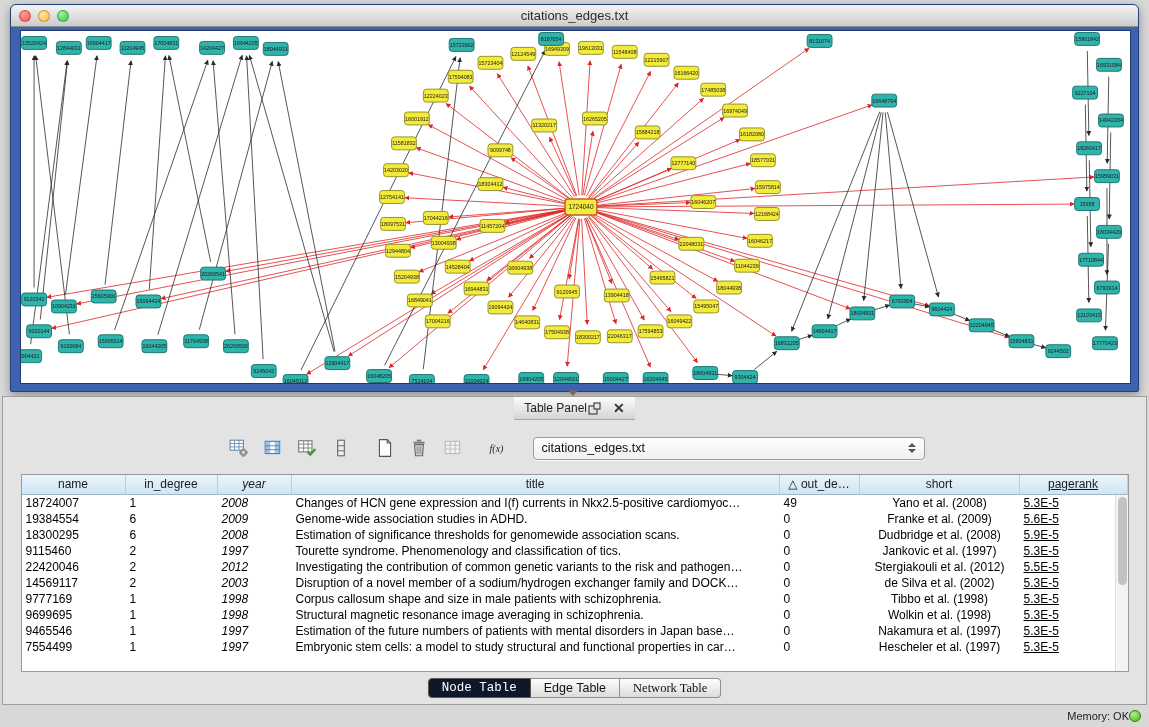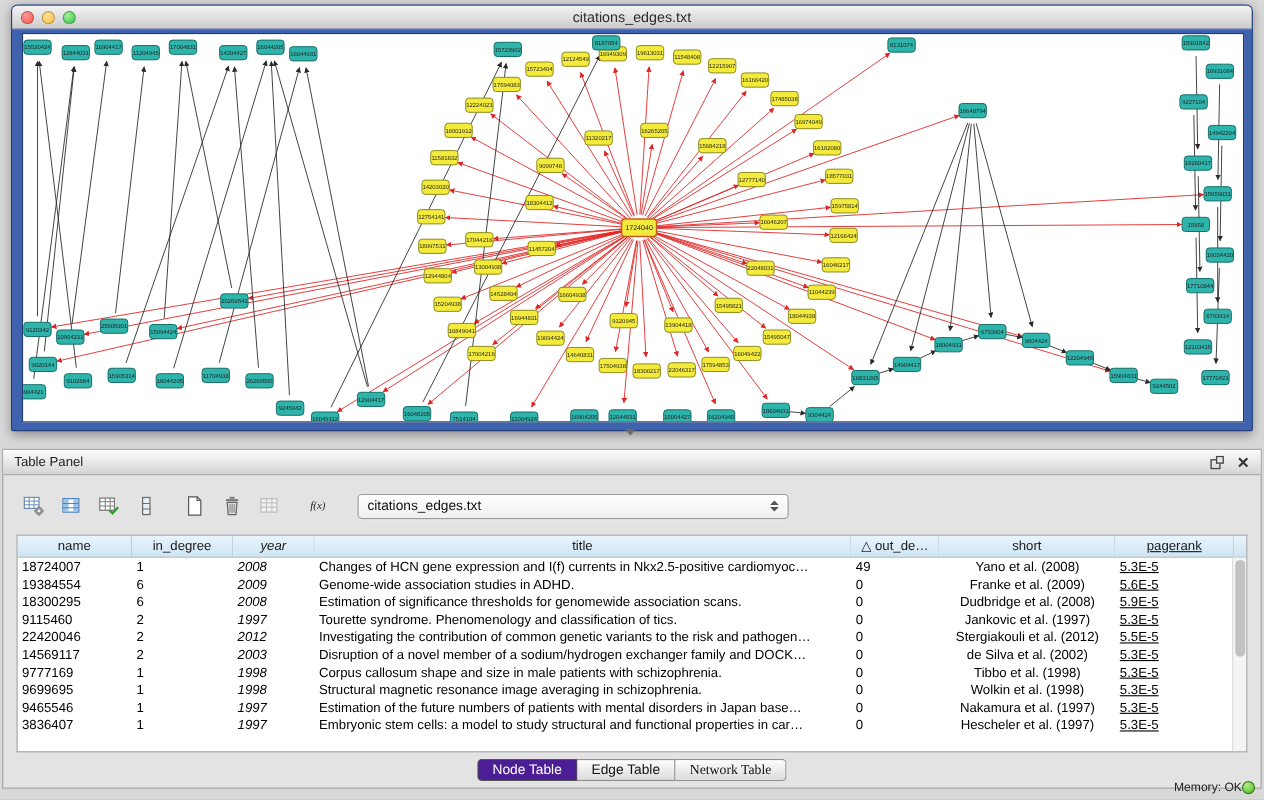--- a/index.html
+++ b/index.html
@@ -22,22 +22,22 @@
   .wtitle { flex:1; text-align:center; font-size:13px; font-weight:500; color:#2c2c2c; }
   .graph-frame { padding:3px 9px 9px 9px; }
   .graph-canvas { background:#ffffff; border:1px solid #203a6e; width:1111px; height:354px; display:block; }
   svg text { font-family:"Liberation Sans", sans-serif; }
 
   
   .splitter-arrow { position:absolute; left:568px; top:390px; width:0; height:0;
                     border-left:5px solid transparent; border-right:5px solid transparent; border-top:6px solid #6b6b6b; }
 
   
-  .table-panel { position:absolute; left:2px; top:408px; width:1145px; height:309px;
-                 background:#e3e3e3; border:1px solid #9e9e9e; display:flex; flex-direction:column; }
+  .table-panel { position:absolute; left:2px; top:396px; width:1145px; height:309px;
+                 background:#e3e3e3; border:1px solid #9e9e9e; display:flex; flex-direction:column;align-items:center; }
   .panel-header { height:23px; background:linear-gradient(#fdfdfd,#d4d4d4); border-bottom:1px solid #a8a8a8;
                   display:flex; align-items:center; padding:0 10px; flex:0 0 auto; }
   .panel-title { font-size:12px; color:#222; }
   .ph-spacer { flex:1; }
   .float-ic { width:16px; height:14px; display:flex; align-items:center; justify-content:center; margin-right:10px; cursor:default; }
   .close-ic { font-size:14px; font-weight:bold; color:#333; line-height:14px; cursor:default; }
 
   .panel-toolbar { height:54px; display:flex; align-items:center; padding:6px 14px 4px 14px; gap:6px; flex:0 0 auto; }
   .tbtn { width:28px; height:26px; border:none; background:transparent; display:flex; align-items:center; justify-content:center; }
   .tbtn.gapL { margin-left:10px; }
@@ -62,21 +62,21 @@
   .tcell.c5 { text-align:center; padding-left:0; }
   .vscroll { position:absolute; right:0; top:20px; bottom:0; width:13px; background:#f4f4f4; border-left:1px solid #ddd; }
   .vthumb { position:absolute; left:2px; top:2px; width:9px; height:88px; border-radius:5px; background:#c2c2c2; }
 
   .tabstrip { height:32px; display:flex; align-items:center; justify-content:center; flex:0 0 auto; }
   .tab { font-family:"Liberation Sans", sans-serif; font-size:12.5px; padding:2px 13px; height:20px;
          border:1px solid #8f8f8f; background:linear-gradient(#fdfdfd,#dcdcdc); color:#111; }
   .tab.first { border-radius:4px 0 0 4px; }
   .tab.last { border-radius:0 4px 4px 0; border-left:none;font-family:Liberation Serif, serif; }
   .tab.mid { border-left:none; }
-  .tab.active { background:#4c1d95; color:#ffffff; border-color:#565656; }
+  .tab.active { background:#0f172a; color:#ffffff; border-color:#565656;font-family:Liberation Mono, monospace; }
 
   
   .statusbar { position:absolute; left:0; bottom:0; width:1149px; height:22px;
                display:flex; align-items:center; justify-content:flex-end; padding-right:8px; gap:0; }
   .mem-label { font-size:11px; color:#222; }
   .memdot { width:12px; height:12px; border-radius:50%; border:1px solid #2d7f12;
             background:radial-gradient(circle at 35% 30%, #b2ef86, #4db325); }
 </style>
 </head>
 <body>
@@ -820,21 +820,21 @@
           <div class="trow">
             <div class="tcell c0">9465546</div>
             <div class="tcell c1">1</div>
             <div class="tcell c2">1997</div>
             <div class="tcell c3">Estimation of the future numbers of patients with mental disorders in Japan base…</div>
             <div class="tcell c4">0</div>
             <div class="tcell c5">Nakamura et al. (1997)</div>
             <div class="tcell c6">5.3E-5</div>
           </div>
           <div class="trow">
-            <div class="tcell c0">3836407</div>
+            <div class="tcell c0">7554499</div>
             <div class="tcell c1">1</div>
             <div class="tcell c2">1997</div>
             <div class="tcell c3">Embryonic stem cells: a model to study structural and functional properties in car…</div>
             <div class="tcell c4">0</div>
             <div class="tcell c5">Hescheler et al. (1997)</div>
             <div class="tcell c6">5.3E-5</div>
           </div>
         </div>
       <div class="vscroll">
         <div class="vthumb"></div>

